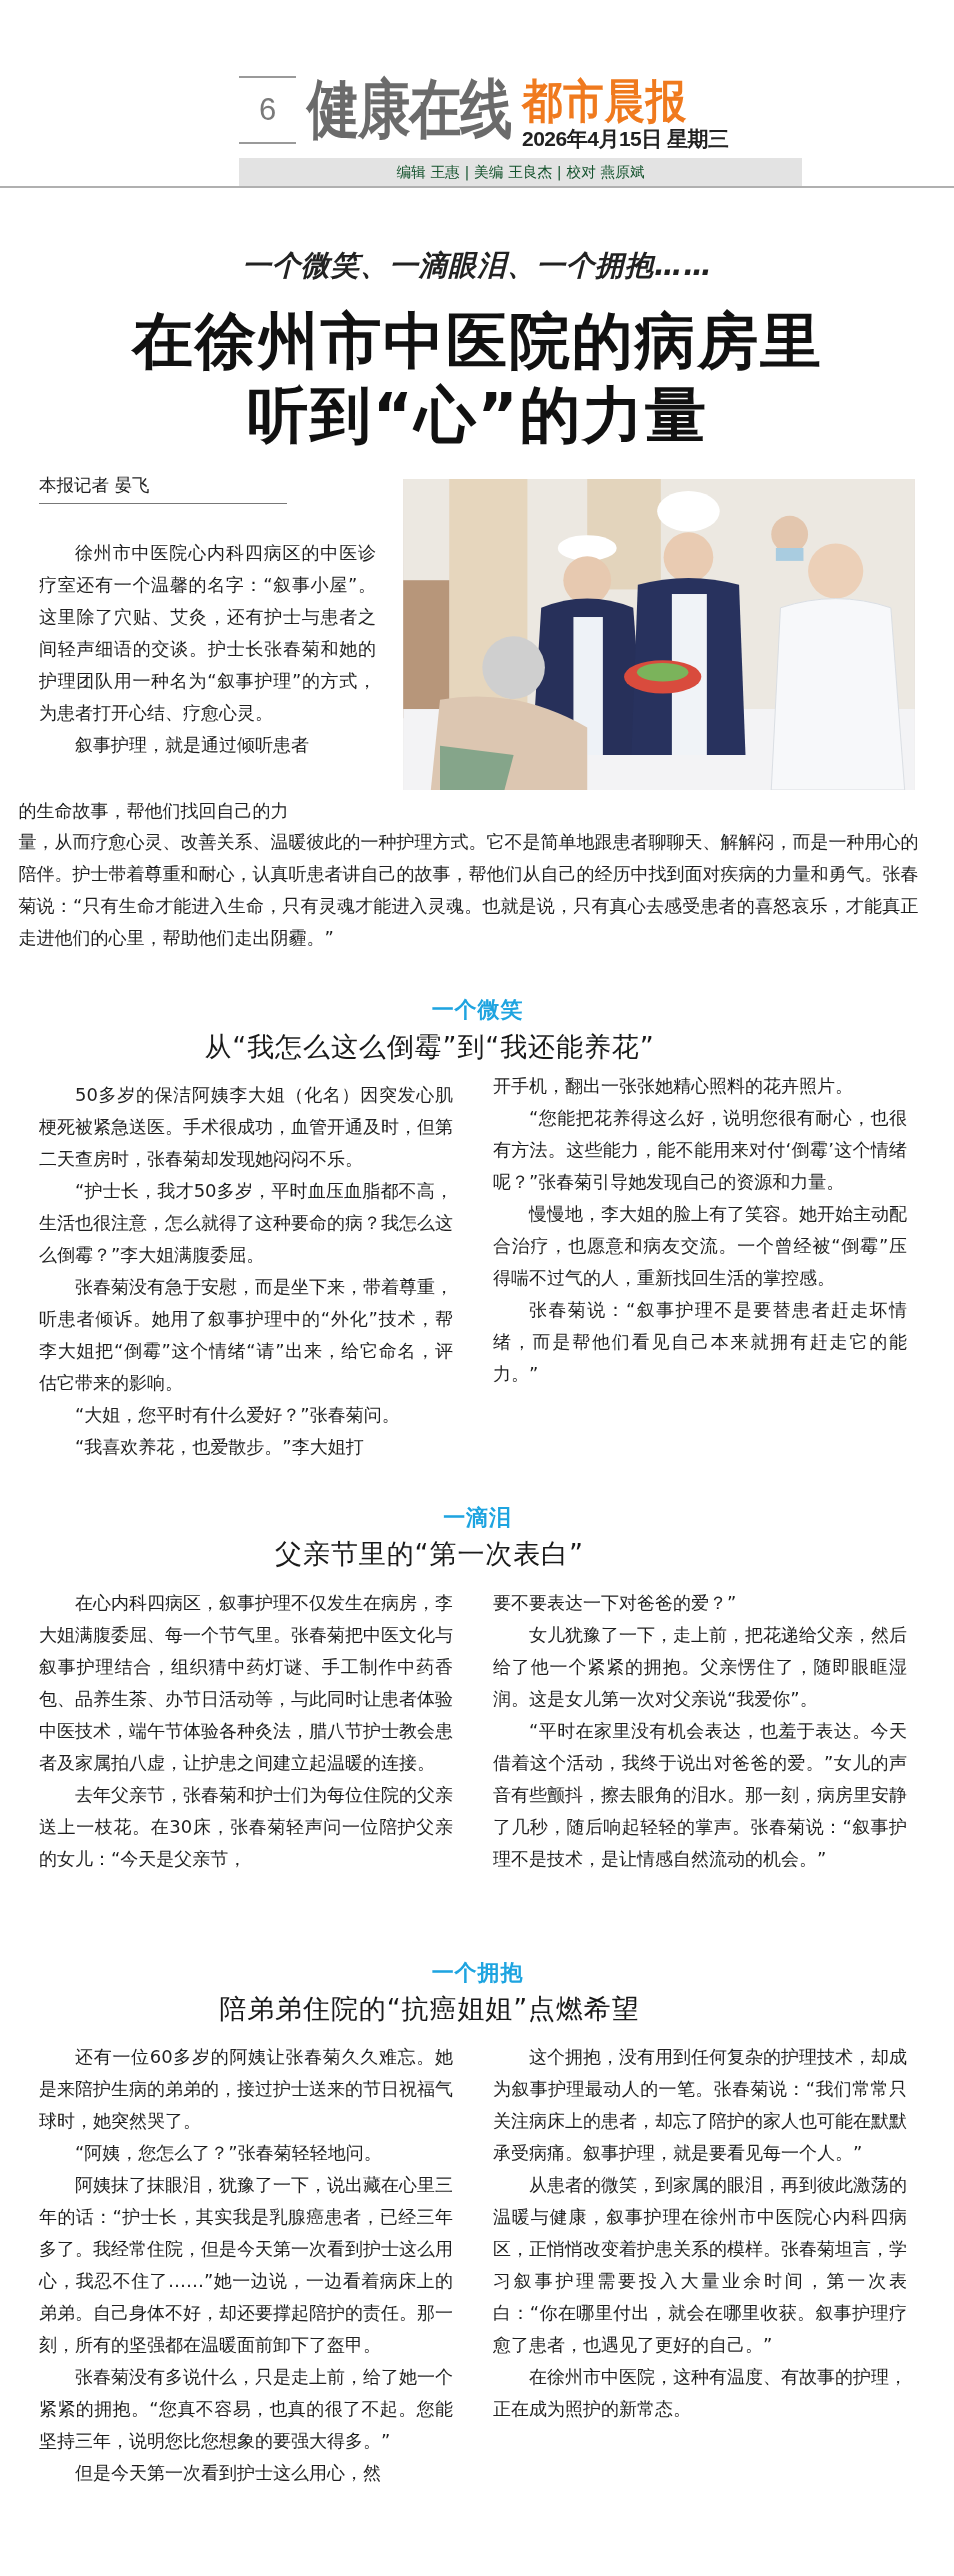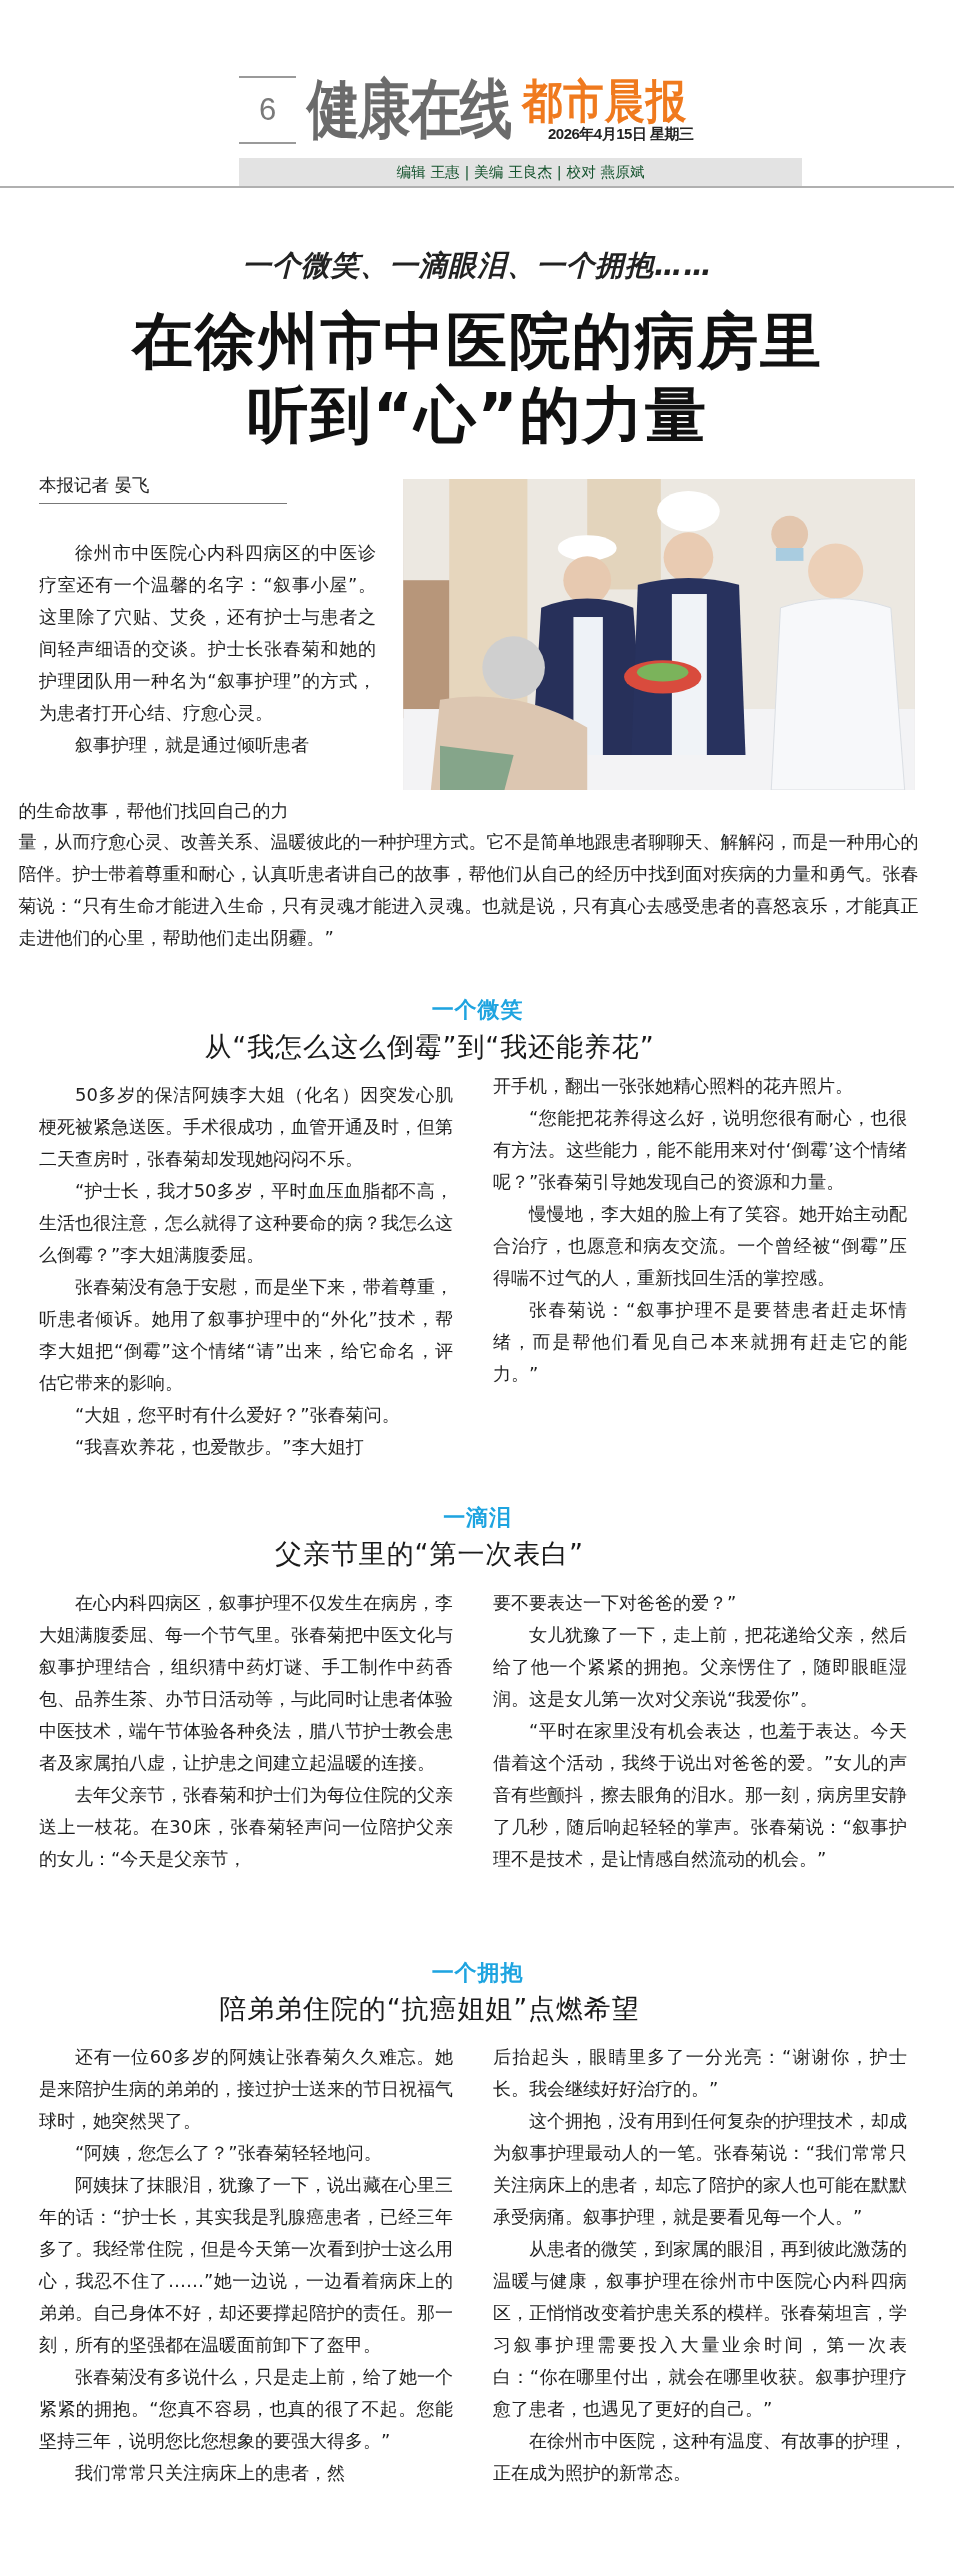--- a/index.html
+++ b/index.html
@@ -20,21 +20,21 @@
     color: #6b6b6b; letter-spacing: -1.8px; line-height: 74px;
     transform: scaleX(0.82); transform-origin: left center;
   }
   .paper-name {
     position: absolute; left: 522px; top: 74px; font-size: 46px; font-weight: bold;
     color: #f07a1e; letter-spacing: 0.9px; line-height: 55px;
     transform: scaleX(0.88); transform-origin: left center;
   }
   .issue-date {
     position: absolute; left: 522px; top: 125px; font-family: "Liberation Sans", sans-serif;
-    font-size: 15px; font-weight: bold; color: #222; letter-spacing: -0.5px; margin-left: 26px;
+    font-size: 21px; font-weight: bold; color: #222; letter-spacing: -0.5px;
   }
   .credits-bar {
     position: absolute; left: 239px; top: 158px; width: 563px; height: 28px;
     background: #e3e3e3; display: flex; align-items: center; justify-content: center;
     font-size: 14.7px; color: #14532d;
   }
   .rule-top { position: absolute; left: 0; top: 186px; width: 955px; height: 1.8px; background: #b0b0b0; }
 
   
   .kicker {
@@ -174,21 +174,20 @@
   <p>“平时在家里没有机会表达，也羞于表达。今天借着这个活动，我终于说出对爸爸的爱。”女儿的声音有些颤抖，擦去眼角的泪水。那一刻，病房里安静了几秒，随后响起轻轻的掌声。张春菊说：“叙事护理不是技术，是让情感自然流动的机会。”</p>
 </div>
 
 <div class="sec-tag" style="top:1958px">一个拥抱</div>
 <div class="sec-title" style="top:1991px">陪弟弟住院的“抗癌姐姐”点燃希望</div>
 <div class="col-left body-text" style="top:2041px">
   <p>还有一位60多岁的阿姨让张春菊久久难忘。她是来陪护生病的弟弟的，接过护士送来的节日祝福气球时，她突然哭了。</p>
   <p>“阿姨，您怎么了？”张春菊轻轻地问。</p>
   <p>阿姨抹了抹眼泪，犹豫了一下，说出藏在心里三年的话：“护士长，其实我是乳腺癌患者，已经三年多了。我经常住院，但是今天第一次看到护士这么用心，我忍不住了……”她一边说，一边看着病床上的弟弟。自己身体不好，却还要撑起陪护的责任。那一刻，所有的坚强都在温暖面前卸下了盔甲。</p>
   <p>张春菊没有多说什么，只是走上前，给了她一个紧紧的拥抱。“您真不容易，也真的很了不起。您能坚持三年，说明您比您想象的要强大得多。”</p>
-  <p>我们常常只关注病床上的患者，然</p>
+  <p>但是今天第一次看到护士这么用心，然</p>
 </div>
 <div class="col-right body-text" style="top:2041px">
-  <p class="cont">后抬起头，眼睛里多了一分光亮：“谢谢你，护士长。我会继续好好治疗的。”</p>
   <p>这个拥抱，没有用到任何复杂的护理技术，却成为叙事护理最动人的一笔。张春菊说：“我们常常只关注病床上的患者，却忘了陪护的家人也可能在默默承受病痛。叙事护理，就是要看见每一个人。”</p>
   <p>从患者的微笑，到家属的眼泪，再到彼此激荡的温暖与健康，叙事护理在徐州市中医院心内科四病区，正悄悄改变着护患关系的模样。张春菊坦言，学习叙事护理需要投入大量业余时间，第一次表白：“你在哪里付出，就会在哪里收获。叙事护理疗愈了患者，也遇见了更好的自己。”</p>
   <p>在徐州市中医院，这种有温度、有故事的护理，正在成为照护的新常态。</p>
 </div>
 
 
 </body></html>

